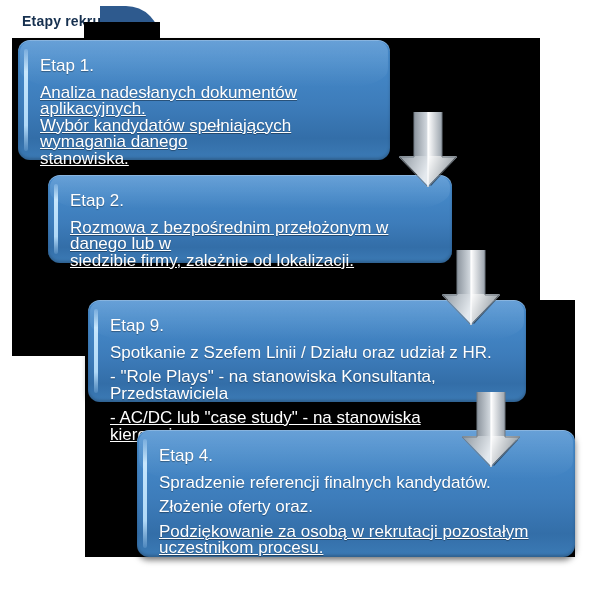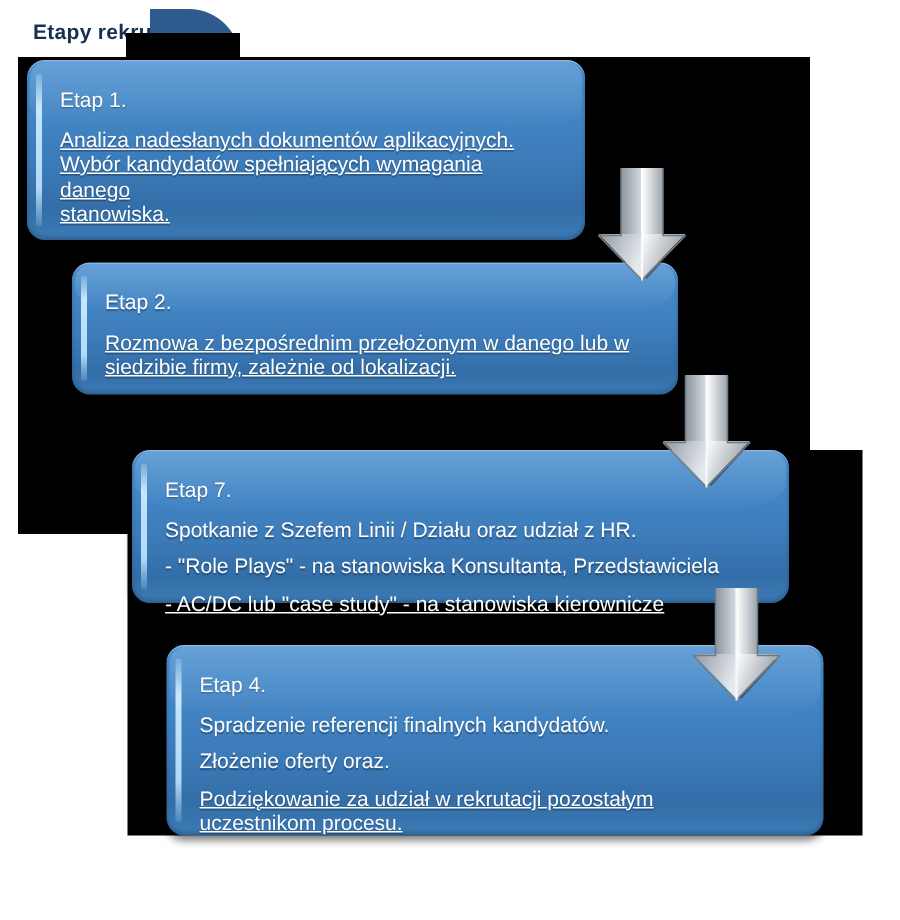--- a/index.html
+++ b/index.html
@@ -103,34 +103,34 @@
     height: 38%;
     border-radius: 11px 11px 40px 40px / 11px 11px 18px 18px;
     background: linear-gradient(to bottom, rgba(255,255,255,.16), rgba(255,255,255,0));
     pointer-events: none;
   }
 
   .step-box .line {
     position: relative;
     z-index: 2;
     color: #ffffff;
-    font-size: 14px;
+    font-size: 17px;
     line-height: 16.5px;
     margin: 0 0 8px 0;
     text-shadow: 0 1px 1px rgba(0,0,0,.35);
     white-space: pre-line;
   }
   .step-box .line:last-child { margin-bottom: 0; text-decoration: underline; }
   .step-box .line.heading { margin-bottom: 10px; }
 
   
   #box1 { left: 18px;  top: 40px;  width: 372px; height: 120px; }
   #box2 { left: 48px;  top: 175px; width: 404px; height: 88px;  }
   #box3 { left: 88px;  top: 300px; width: 438px; height: 102px; }
-  #box4 { left: 111px; top: 430px; width: 438px; height: 127px; }
+  #box4 { left: 137px; top: 430px; width: 438px; height: 127px; }
 
   
   .arrow {
     position: absolute;
     z-index: 12;
     width: 66px;
     height: 78px;
   }
   #arrow1 { left: 395px; top: 112px; }
   #arrow2 { left: 438px; top: 250px; }
@@ -207,21 +207,21 @@
         <path d="M62 44 L33 44 L33 74 Z" fill="url(#gheadR)"></path>
         <path d="M19 0 L19 45 L4 45" fill="none" stroke="#737c85" stroke-width="1"></path>
         <path d="M47 0 L47 45 L62 45" fill="none" stroke="#6f777f" stroke-width="1"></path>
         <path d="M4 45 L33 75 L62 45" fill="none" stroke="#747d86" stroke-width="1"></path>
         <line x1="33" y1="0" x2="33" y2="75" stroke="#ffffff" stroke-width="1.4" opacity=".85"></line>
       </g>
     </svg>
   </div>
 
   <div class="step-box" id="box3">
-    <p class="line heading">Etap 7.</p>
+    <p class="line heading">Etap 9.</p>
     <p class="line">Spotkanie z Szefem Linii / Działu oraz udział z HR.</p>
     <p class="line">- "Role Plays" - na stanowiska Konsultanta, Przedstawiciela</p>
     <p class="line">- AC/DC lub "case study" - na stanowiska kierownicze</p>
   </div>
 
   <div class="arrow" id="arrow3">
     <svg viewBox="0 0 66 78" width="66" height="78" aria-hidden="true">
       <g>
         <path d="M9 44 L33 44 L33 70 Z" fill="rgba(0,0,0,.45)" transform="translate(3,4)"></path>
         <path d="M57 44 L33 44 L33 70 Z" fill="rgba(0,0,0,.45)" transform="translate(3,4)"></path>
@@ -234,17 +234,17 @@
         <path d="M4 45 L33 75 L62 45" fill="none" stroke="#747d86" stroke-width="1"></path>
         <line x1="33" y1="0" x2="33" y2="75" stroke="#ffffff" stroke-width="1.4" opacity=".85"></line>
       </g>
     </svg>
   </div>
 
   <div class="step-box" id="box4">
     <p class="line heading">Etap 4.</p>
     <p class="line">Spradzenie referencji finalnych kandydatów.</p>
     <p class="line">Złożenie oferty oraz.</p>
-    <p class="line">Podziękowanie za udział w rekrutacji pozostałym
+    <p class="line">Podziękowanie za osobą w rekrutacji pozostałym
 uczestnikom procesu.</p>
   </div>
 
 </div>
 
 </body></html>

